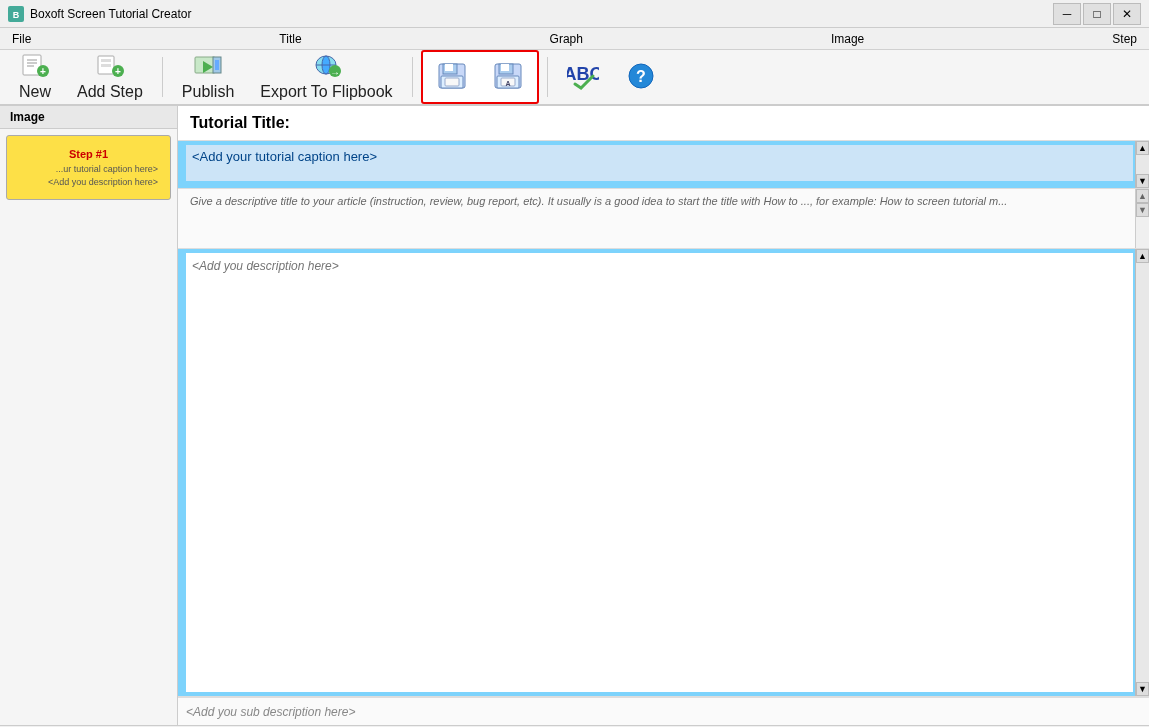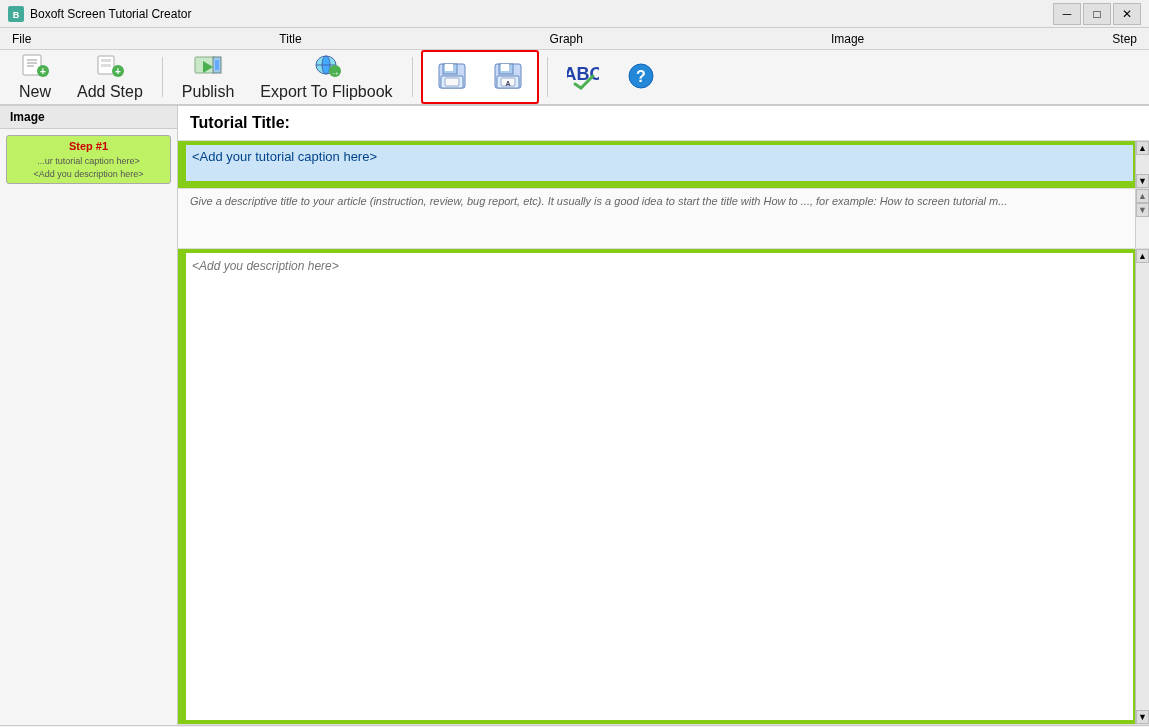--- a/index.html
+++ b/index.html
@@ -97,22 +97,22 @@
       font-size: 12px;
       font-weight: bold;
     }
     #slide-panel {
       padding: 6px;
       flex: 1;
     }
     .slide-item {
       border: 1px solid #aaa;
       border-radius: 3px;
-      background: #bef264;
-      padding: 4px;
+      background: #fde047;
+      padding: 12px;
       cursor: pointer;
     }
     .slide-step-label {
       font-size: 11px;
       color: #cc0000;
       font-weight: bold;
       text-align: center;
       margin-bottom: 4px;
     }
     .slide-thumbnail {
@@ -124,30 +124,30 @@
       align-items: center;
       justify-content: center;
       font-size: 18px;
       font-weight: bold;
       color: #222;
     }
     .slide-caption {
       font-size: 9px;
       color: #555;
       margin-top: 3px;
-      text-align: center;
+      text-align: right;
       white-space: nowrap;
       overflow: hidden;
       text-overflow: ellipsis;
     }
 
     
     #content {
       flex: 1;
-      background: #84cc16;
+      background: #7dd3fc;
       display: flex;
       flex-direction: column;
       overflow: hidden;
     }
     #tutorial-title-bar {
       padding: 8px 12px;
       font-size: 16px;
       font-weight: bold;
       border-bottom: 1px solid #ddd;
       background: white;
@@ -427,19 +427,22 @@
 
     <div id="description-area" style="flex:1; position:relative; padding-right:16px; min-height:200px;">
       <textarea id="description-text" style="width: 100%; height: 100%; min-height: 320px; border: none; outline: none; font-size: 12px; font-style: italic; color: rgb(136, 136, 136); resize: none; font-family: inherit; padding: 6px;" placeholder="&lt;Add you description here&gt;"></textarea>
       <div class="v-scrollbar">
         <div class="v-scrollbar-up">▲</div>
         <div class="v-scrollbar-track"></div>
         <div class="v-scrollbar-down">▼</div>
       </div>
     </div>
 
+    <div id="sub-description-bar">
+      <span>&lt;Add you sub description here&gt;</span>
+    </div>
   </div>
 </div>
 
 <div id="statusbar">
   
   
 </div>
 
 </body></html>

